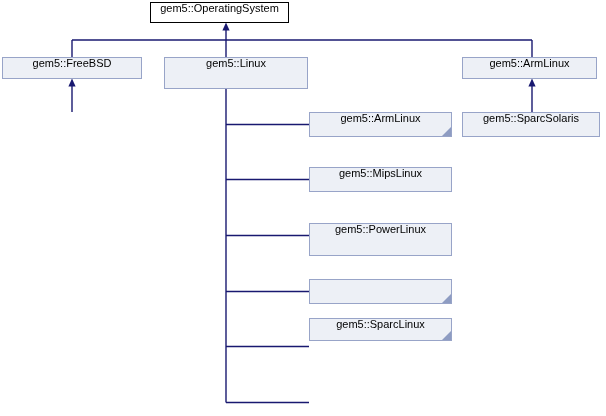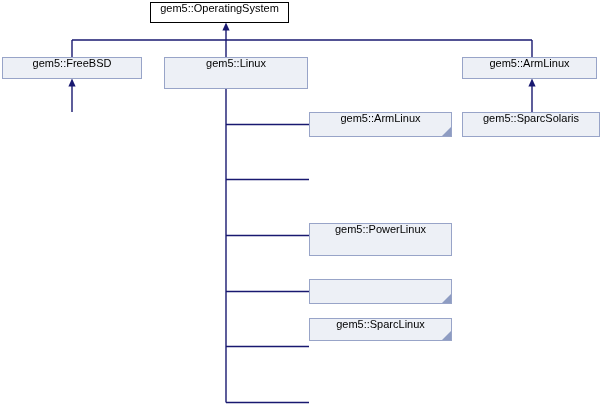--- a/index.html
+++ b/index.html
@@ -113,20 +113,23 @@
 
   <div class="node n-armlinux">
     <span class="lbl">gem5::ArmLinux</span>
     <span class="fold"></span>
   </div>
 
   <div class="node n-sparcsolaris">
     <span class="lbl">gem5::SparcSolaris</span>
   </div>
 
+  <div class="node n-mipslinux">
+    <span class="lbl">gem5::MipsLinux</span>
+  </div>
 
   <div class="node n-powerlinux">
     <span class="lbl">gem5::PowerLinux</span>
   </div>
 
   <div class="node n-riscvlinux">
     <span class="fold"></span>
   </div>
 
   <div class="node n-sparclinux">

